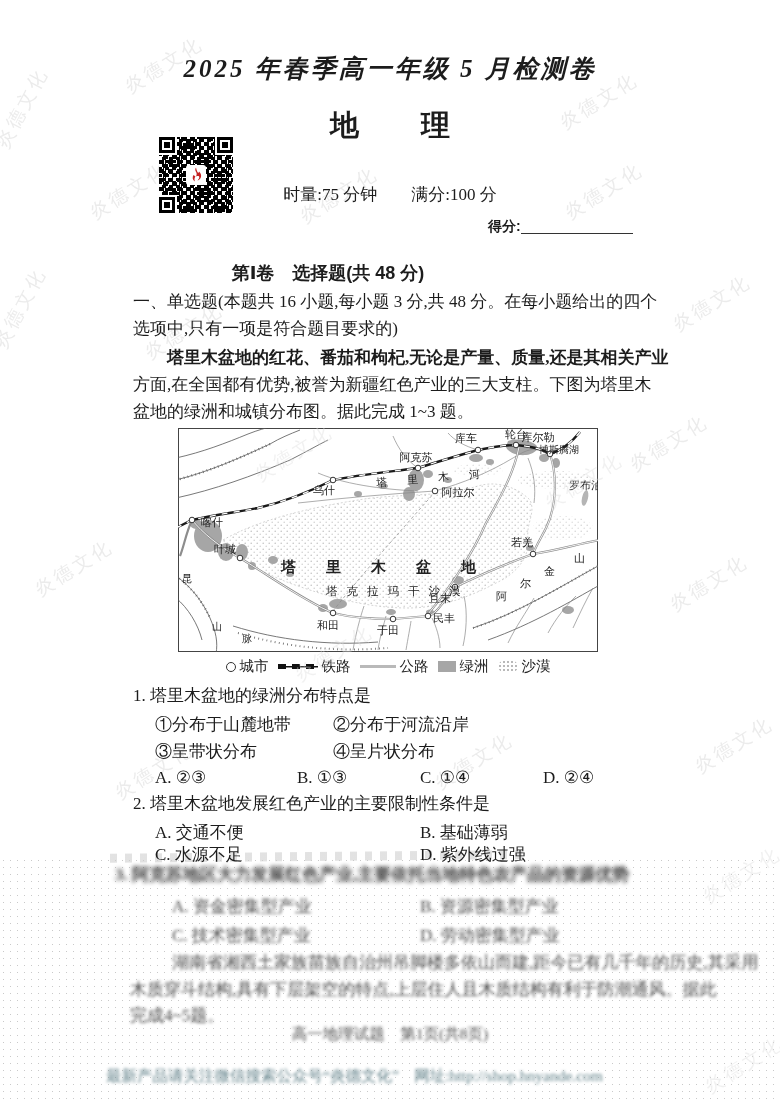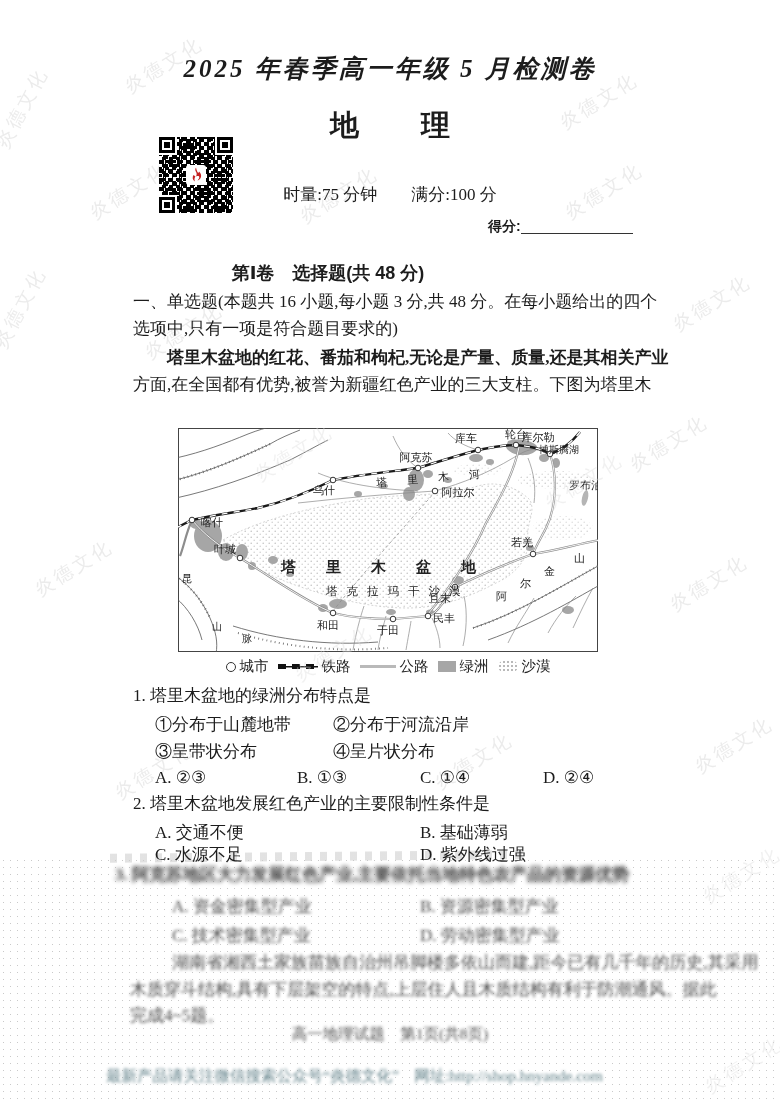--- a/index.html
+++ b/index.html
@@ -103,20 +103,21 @@
   <div class="score">
     <span>得分:</span><span class="score-line"></span>
   </div>
 
   <div class="section">第Ⅰ卷　选择题(共 48 分)</div>
 
   <div class="bodyline" style="top:292px"><b>一、单选题</b><span>(本题共 16 小题,每小题 3 分,共 48 分。在每小题给出的四个</span></div>
   <div class="bodyline" style="top:319px">选项中,只有一项是符合题目要求的)</div>
   <div class="bodyline indent" style="top:348px">塔里木盆地的红花、番茄和枸杞,无论是产量、质量,还是其相关产业</div>
   <div class="bodyline" style="top:375px">方面,在全国都有优势,被誉为新疆红色产业的三大支柱。下图为塔里木</div>
+  <div class="bodyline" style="top:402px">盆地的绿洲和城镇分布图。据此完成 1~3 题。</div>
 
   <div class="mapbox">
   <svg width="420" height="224" viewBox="0 0 420 224">
     <defs>
       <pattern id="stip" width="6" height="6" patternUnits="userSpaceOnUse">
         <circle cx="1.2" cy="1.2" r="0.8" fill="#c2c2c2"></circle>
         <circle cx="4.2" cy="4.2" r="0.8" fill="#d0d0d0"></circle>
       </pattern>
     </defs>
     <rect x="0.5" y="0.5" width="419" height="223" fill="#fff" stroke="#444" stroke-width="1"></rect>

